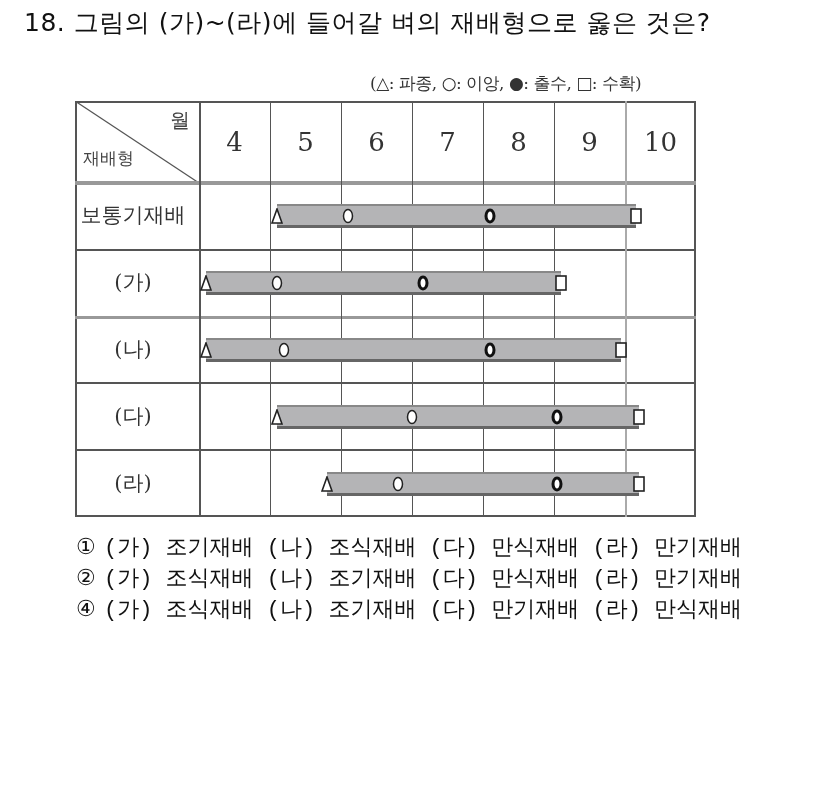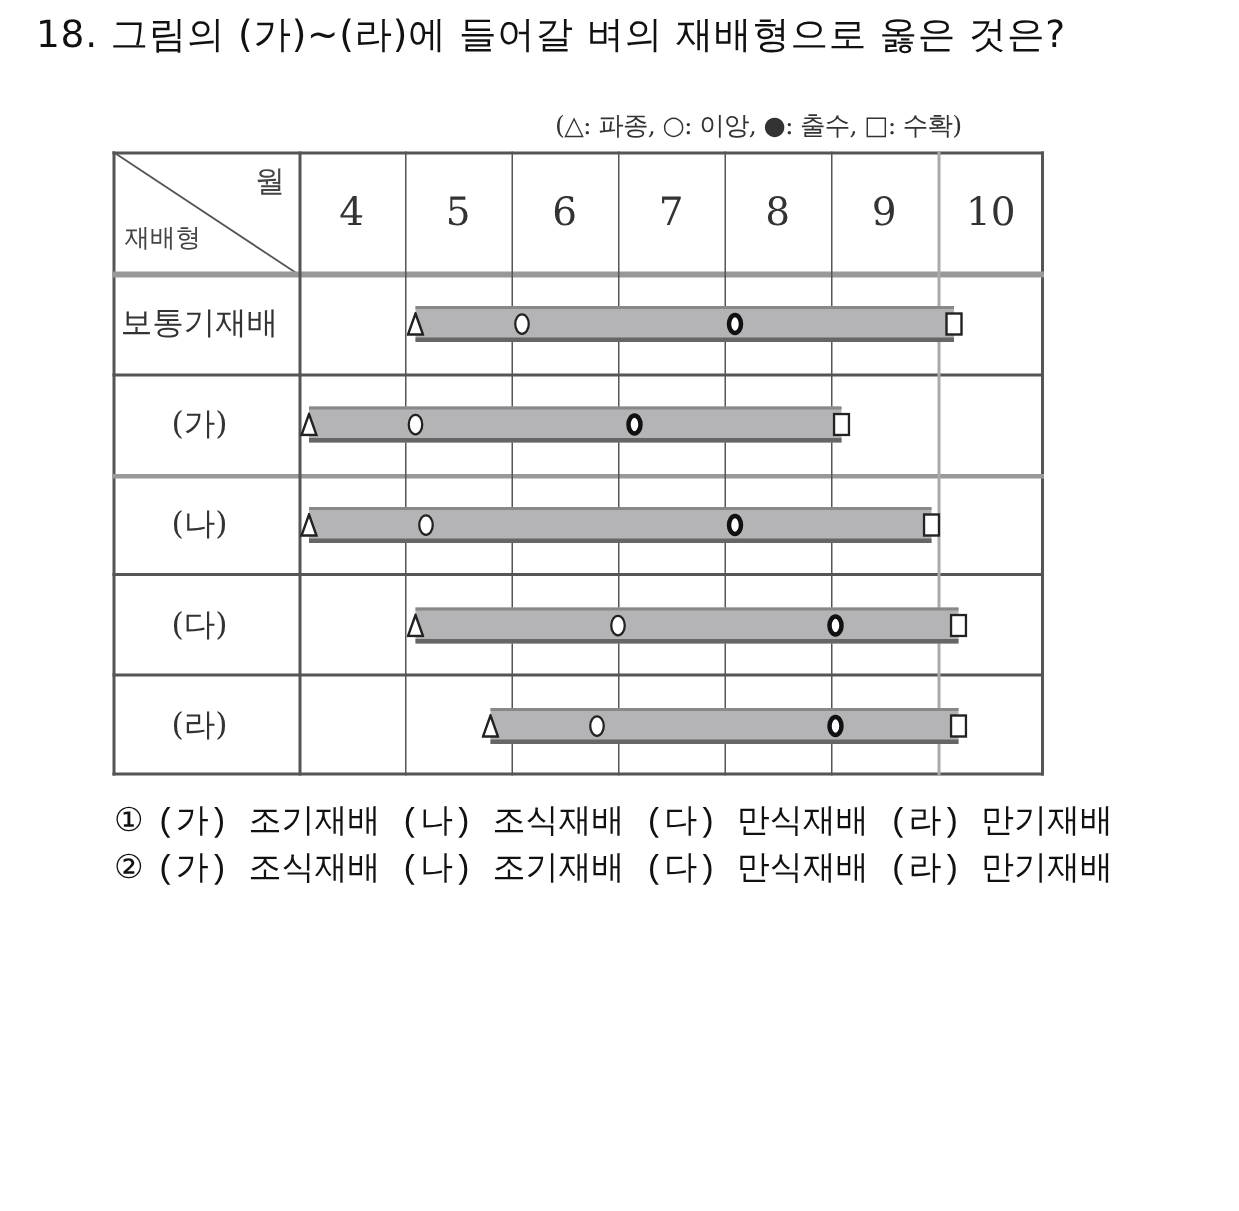--- a/index.html
+++ b/index.html
@@ -132,13 +132,14 @@
         <ellipse cx="6" cy="8" rx="4" ry="6" fill="#fff" stroke="#111" stroke-width="3"></ellipse>
       </svg></div>
     <div class="mk" style="left:564.0999999999999px;top:382.59999999999997px;"><svg width="12" height="16" viewBox="0 0 12 16">
         <rect x="1" y="1" width="10" height="14" fill="#fff" stroke="#222" stroke-width="1.6"></rect>
       </svg></div>
   </div>
 
 <div class="options">
   <div class="opt"><span class="num">①</span><span>(가) 조기재배 (나) 조식재배 (다) 만식재배 (라) 만기재배</span></div>
   <div class="opt"><span class="num">②</span><span>(가) 조식재배 (나) 조기재배 (다) 만식재배 (라) 만기재배</span></div>
+  <div class="opt"><span class="num">④</span><span>(가) 조식재배 (나) 조기재배 (다) 만기재배 (라) 만식재배</span></div>
 </div>
 
 </body></html>

